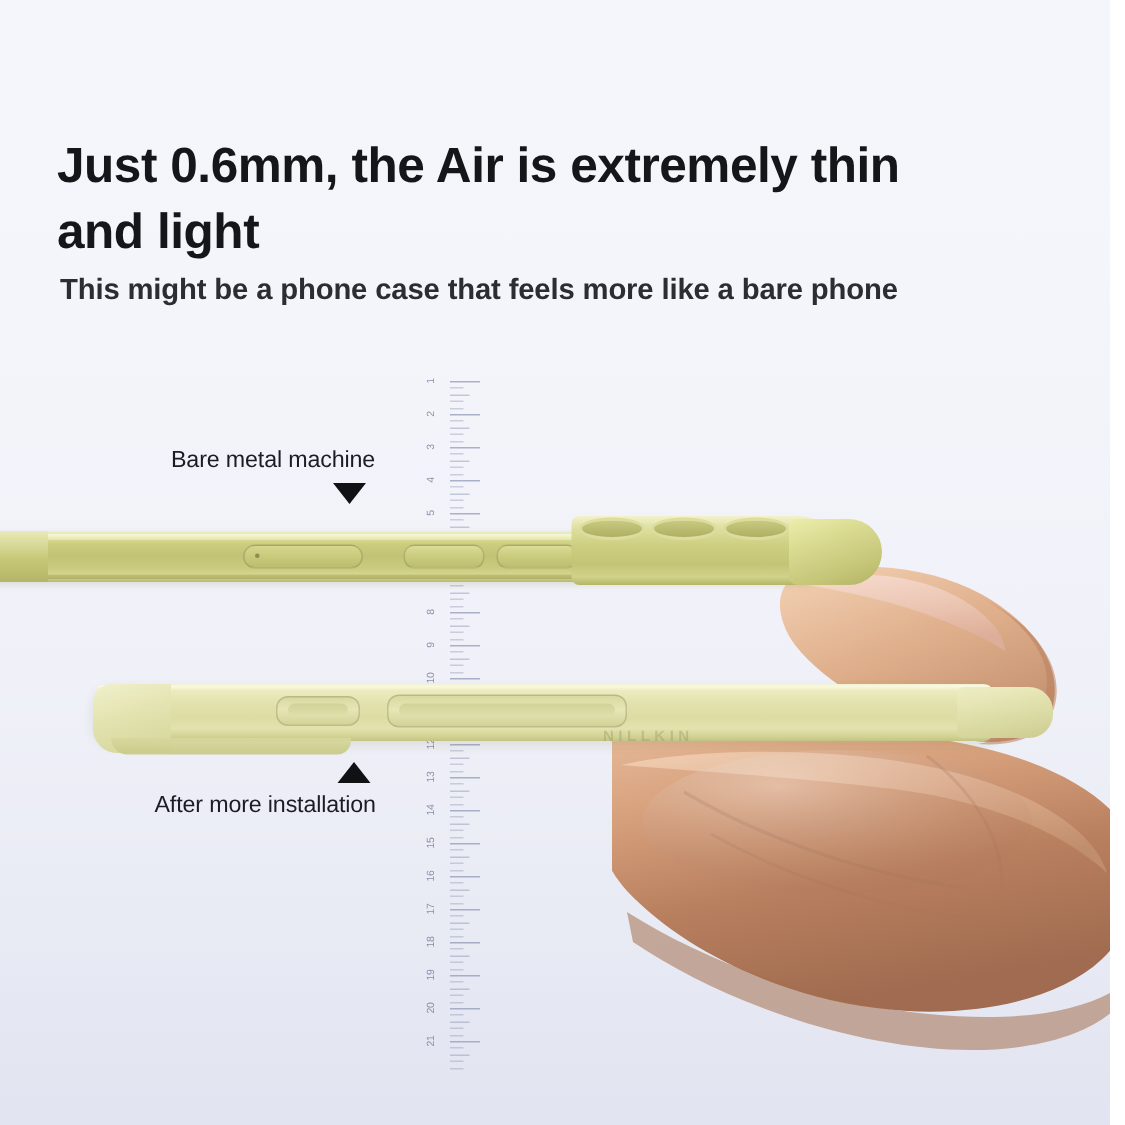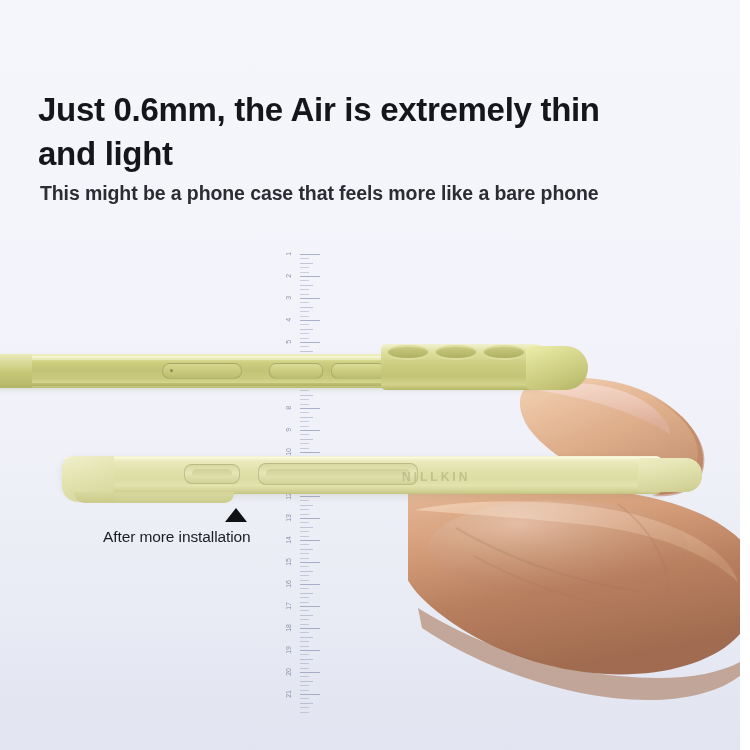--- a/index.html
+++ b/index.html
@@ -226,22 +226,22 @@
     box-sizing: border-box;
   }
   .cutout-inner {
     position: absolute;
     border-radius: 6px;
     background: linear-gradient(180deg,#cfd096,#dfe0ab);
     opacity: .9;
   }
   #phone-cased .brand {
     position: absolute;
-    left: 340px; top: 22px;
-    font-size: 12px;
+    left: 340px; top: 38px;
+    font-size: 10px;
     letter-spacing: 3px;
     color: rgba(150,150,100,.40);
     font-weight: 600;
   }
   #phone-cased .tip {
     position: absolute;
     left: 576px; top: 10px;
     width: 64px; height: 34px;
     border-radius: 4px 16px 16px 4px;
     background: linear-gradient(170deg,#eeeec6 0%,#e0e0ac 45%,#cccc90 100%);
@@ -502,19 +502,23 @@
     <div class="cutout" style="left:122px; top:16px; width:56px; height:20px;"></div>
     <div class="cutout-inner" style="left:130px; top:21px; width:40px; height:9px;"></div>
 
     <div class="cutout" style="left:196px; top:15px; width:160px; height:22px;"></div>
     <div class="cutout-inner" style="left:204px; top:21px; width:144px; height:9px;"></div>
 
     <div class="brand">NILLKIN</div>
     <div class="tip"></div>
   </div>
 
+  <div class="callout" id="callout-bare">
+    <div class="callout-label">Bare metal machine</div>
+    <div class="tri down"></div>
+  </div>
 
   <div class="callout" id="callout-cased">
     <div class="tri up"></div>
     <div class="callout-label">After more installation</div>
   </div>
 
 </div>
 
 </body></html>

